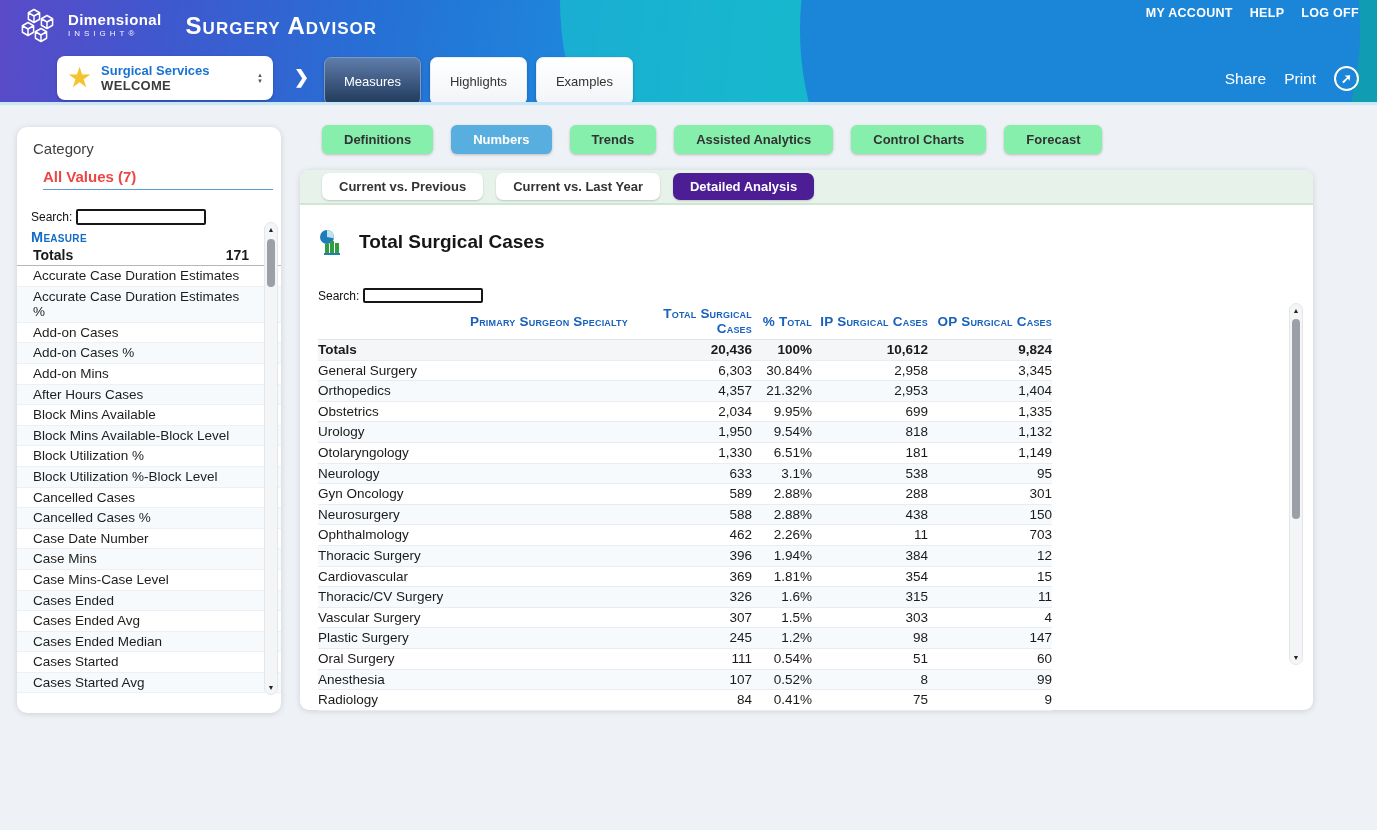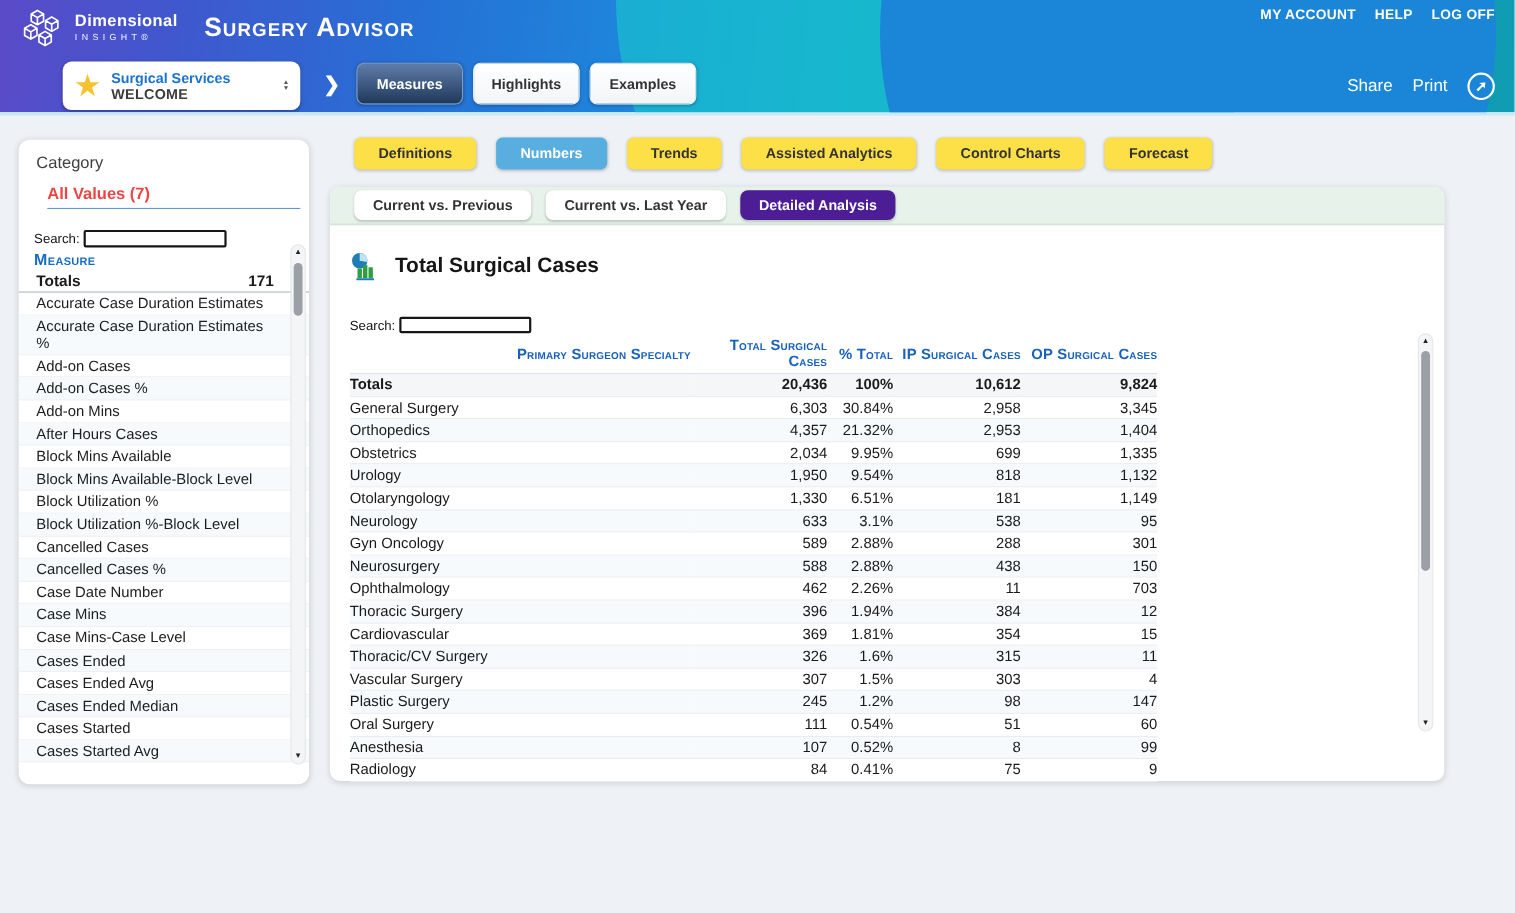--- a/index.html
+++ b/index.html
@@ -35,23 +35,23 @@
     background:#fff; border-radius:8px; box-shadow:0 1px 3px rgba(0,0,0,.25);
     display:flex; align-items:center; padding:0 10px; cursor:pointer;
   }
   .star { font-size:28px; line-height:28px; color:#f4c430; margin-right:9px; }
   .sel-title { font-size:13px; font-weight:bold; color:#1a73d2; }
   .sel-sub { font-size:13px; font-weight:bold; color:#3c3c3c; letter-spacing:.3px; }
   .spinner { margin-left:auto; display:flex; flex-direction:column; align-items:center; color:#555; font-size:7px; line-height:6px; cursor:pointer; }
   .crumb-chev { position:absolute; left:294px; top:66px; z-index:2; color:#fff; font-size:18px; font-weight:bold; }
   .top-tabs { position:absolute; left:324px; top:57px; z-index:2; display:flex; gap:9px; }
   .ttab {
-    min-width:97px; height:38px; border:1px solid #e8eef4; border-radius:7px;
+    min-width:97px; height:48px; border:1px solid #e8eef4; border-radius:7px;
     background:linear-gradient(#ffffff,#f2f5f8); color:#333; font-family:inherit;
-    font-size:13px; font-weight:bold; cursor:pointer; box-shadow:0 1px 3px rgba(0,0,0,.25);
+    font-size:13px; font-weight:normal; cursor:pointer; box-shadow:0 1px 3px rgba(0,0,0,.25);
   }
   .ttab.active { background:linear-gradient(180deg,#5f7dab,#20395a); color:#fff; border:1px solid #7e99bf; }
   .hdr-actions { position:absolute; right:18px; top:66px; z-index:2; display:flex; align-items:center; gap:18px; }
   .hdr-actions a { color:#fff; font-size:15.5px; text-decoration:none; cursor:pointer; }
   .launch {
     width:25px; height:25px; border:2px solid #fff; border-radius:50%;
     display:grid; place-items:center; color:#fff; font-size:13px; font-weight:bold; cursor:pointer;
   }
 
   
@@ -77,21 +77,21 @@
   .sarr.up { top:3px; } .sarr.dn { bottom:3px; }
   .sthumb { position:absolute; left:2px; width:8px; background:#9aa0a6; border-radius:4px; cursor:grab; }
   .sb-scroll { top:95px; right:3px; height:473px; }
   .sb-scroll .sthumb { top:16px; height:48px; }
   .tb-scroll { top:133px; right:10px; height:362px; }
   .tb-scroll .sthumb { top:15px; height:200px; }
 
   
   .tabs-row { position:absolute; left:322px; top:125px; display:flex; gap:18px; }
   .vtab {
-    padding:0 22px; height:29px; border:none; border-radius:6px; background:#fde047; color:#333;
+    padding:0 22px; height:29px; border:none; border-radius:6px; background:#86efac; color:#333;
     font-family:inherit; font-size:13px; font-weight:bold; cursor:pointer; box-shadow:0 1px 3px rgba(0,0,0,.22);
   }
   .vtab.active { background:#58aede; color:#fff; }
 
   
   .card {
     position:absolute; left:300px; top:170px; width:1013px; height:540px;
     background:#fff; border-radius:9px; box-shadow:0 1px 6px rgba(0,0,0,.14);
   }
   .subtabs { display:flex; gap:13px; align-items:center; height:35px; background:#e7f3ea;

